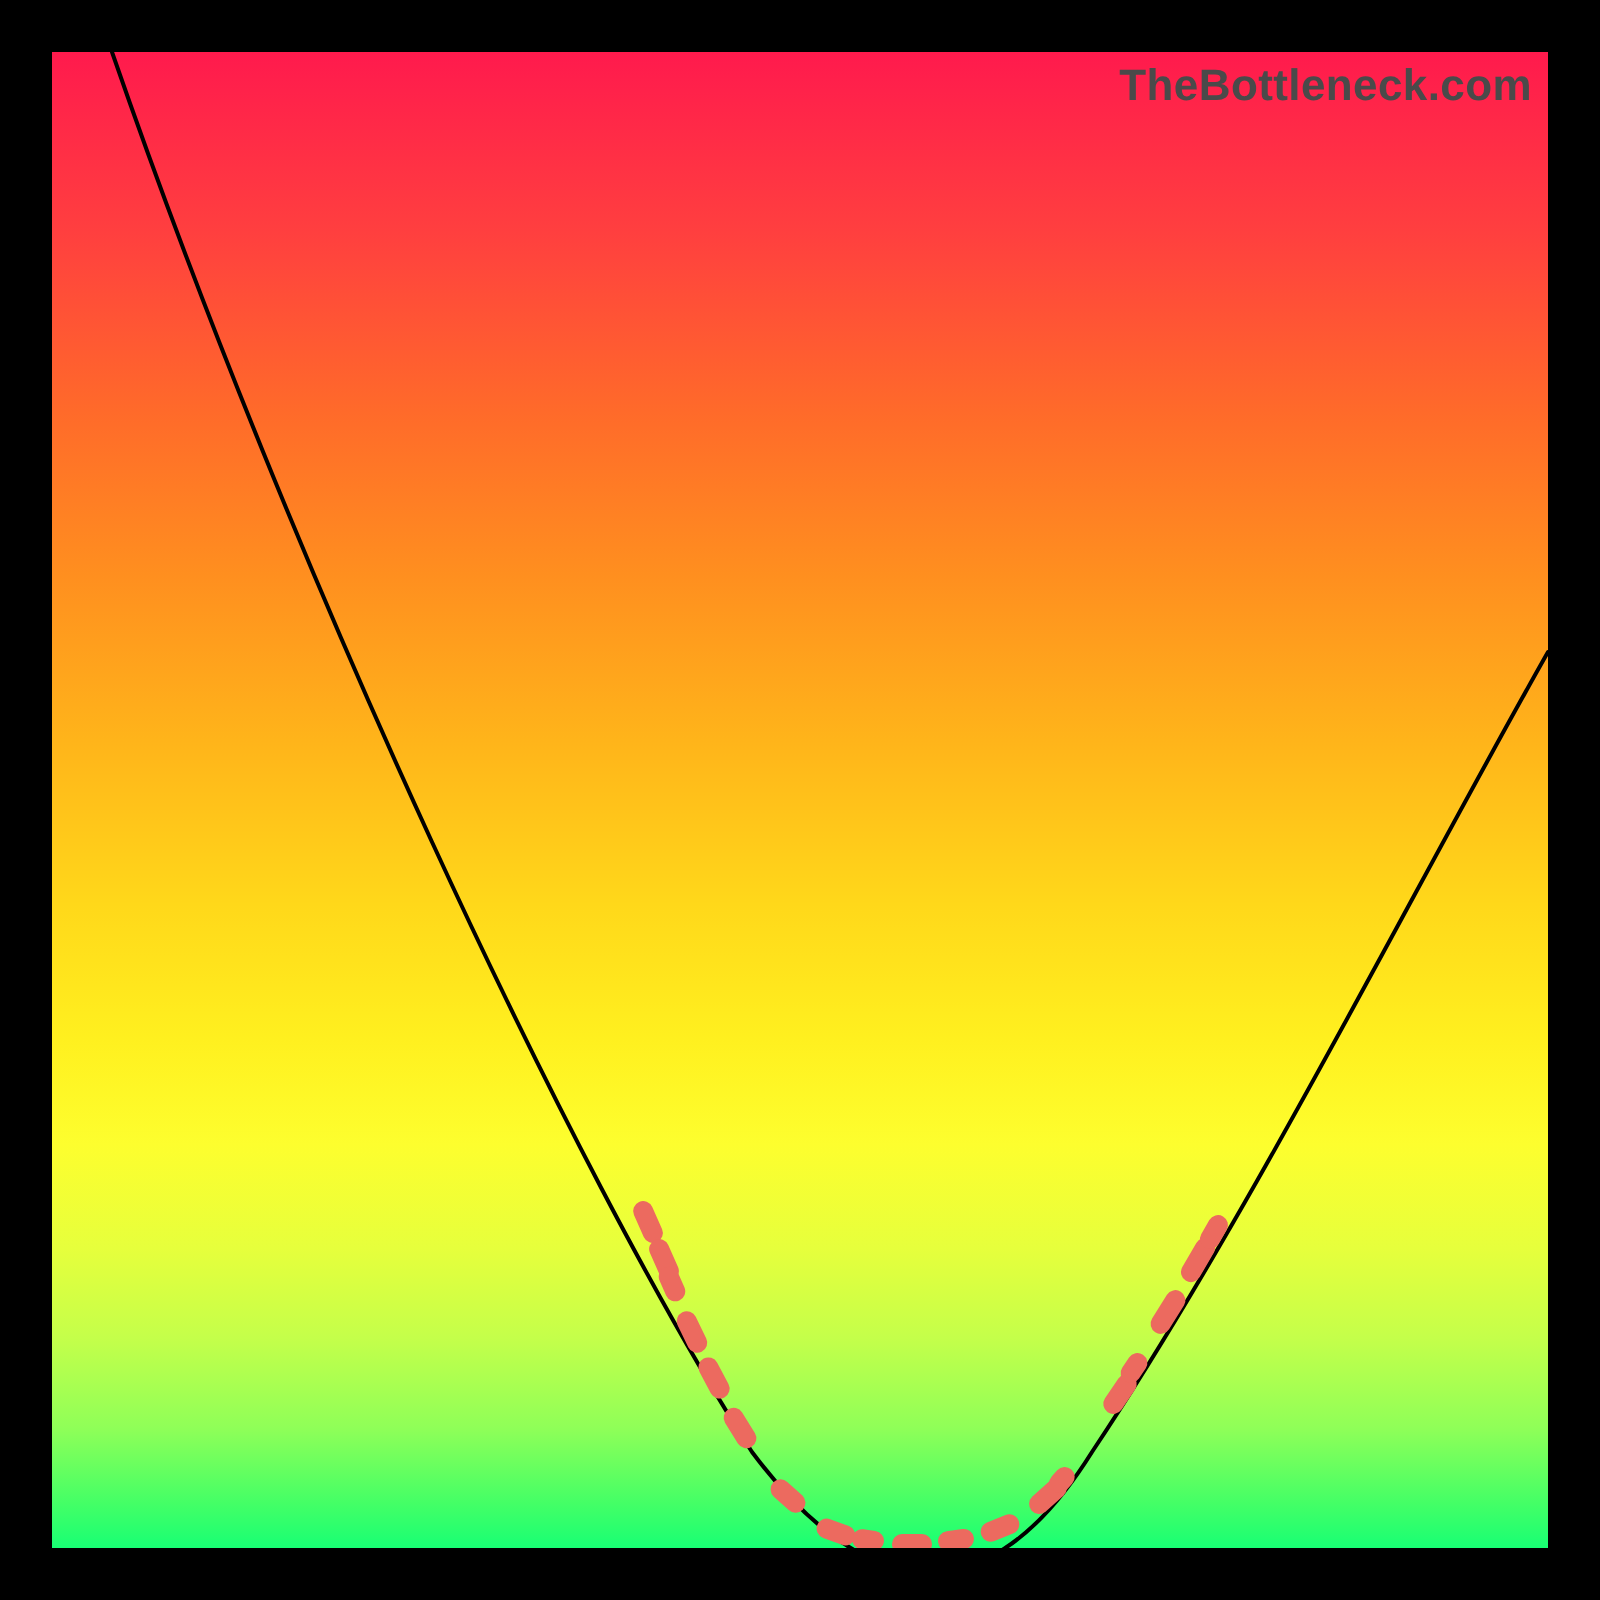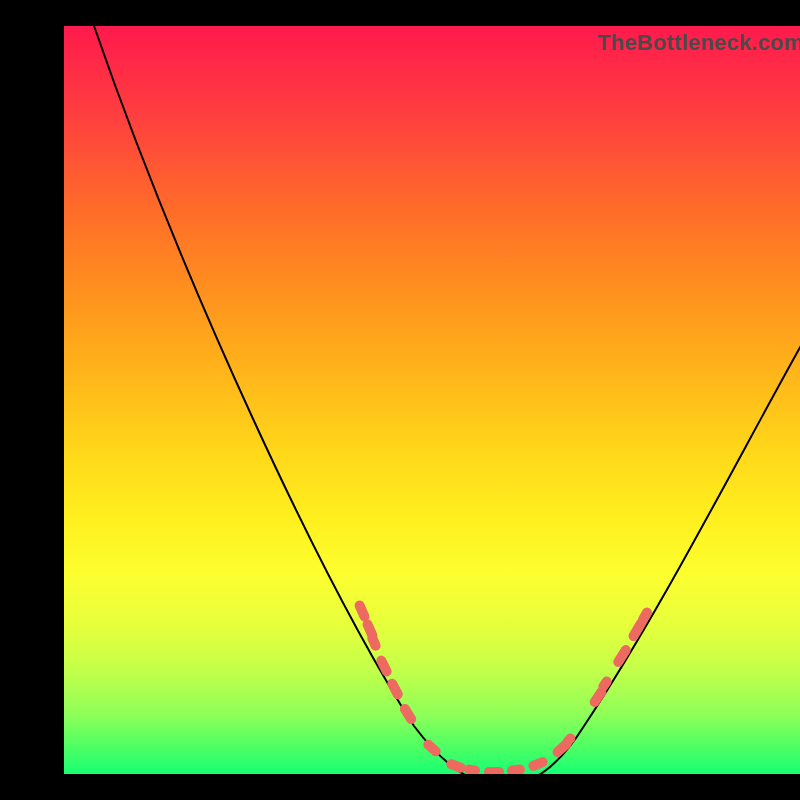--- a/index.html
+++ b/index.html
@@ -10,21 +10,20 @@
     background: #000;
     overflow: hidden;
   }
   .frame {
     position: absolute;
     left: 0;
     top: 0;
     width: 696px;
     height: 800px;
     background: #000;
-    margin-left: 38px;
   }
   .plot-area {
     position: absolute;
     left: 26px;
     top: 26px;
     width: 748px;
     height: 748px;
     background: linear-gradient(to bottom,
       #ff1a4d 0%,
       #ff3f3f 12%,

